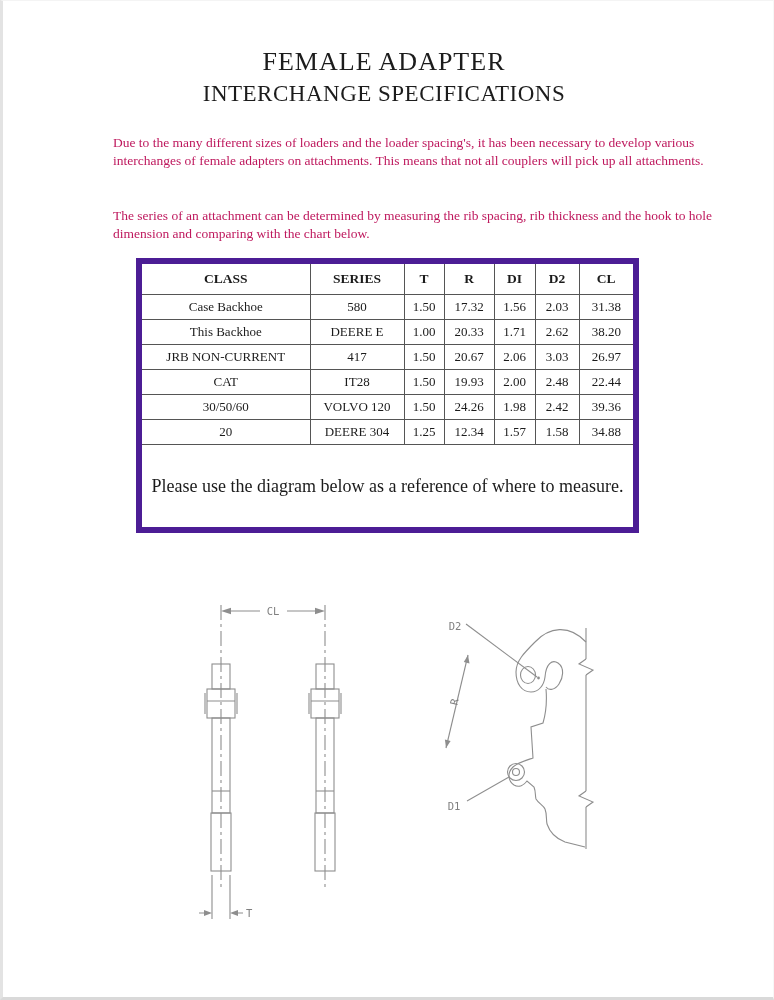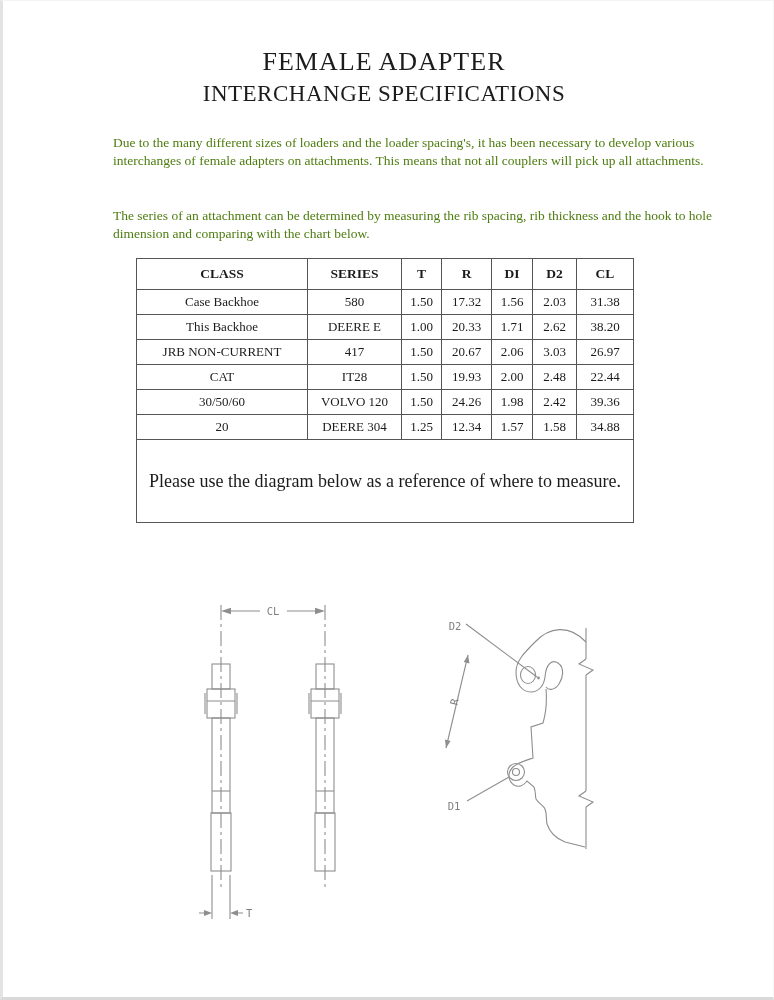--- a/index.html
+++ b/index.html
@@ -17,28 +17,28 @@
     border-right:1px solid #f7f7f7;
   }
   .title{
     position:absolute;left:0;width:774px;text-align:center;margin:0;
     font-weight:400;color:#1c1c1c;transform:translateX(-6px);
   }
   .title-1{top:46px;font-size:26px;letter-spacing:1px;}
   .title-2{top:80px;font-size:23px;letter-spacing:0.5px;}
   .para{
     position:absolute;left:110px;width:634px;margin:0;
-    font-size:13.5px;line-height:17.6px;color:#4d7c0f;
+    font-size:13.5px;line-height:17.6px;color:#be185d;
   }
   .para-1{top:133px;}
   .para-2{top:206px;}
   table.spec{
     position:absolute;left:133px;top:257px;width:497px;
     border-collapse:collapse;table-layout:fixed;
-    border:1px solid #4c1d95;
+    border:6px solid #4c1d95;
     padding-left:12px;
   }
   table.spec th, table.spec td{
     border:1px solid #555555;
     text-align:center;vertical-align:middle;
     padding:0 2px;color:#1b1b1b;
     overflow:hidden;white-space:nowrap;
   }
   table.spec th{height:30px;font-size:13.5px;font-weight:700;}
   table.spec td{height:24px;font-size:13px;font-weight:400;}

